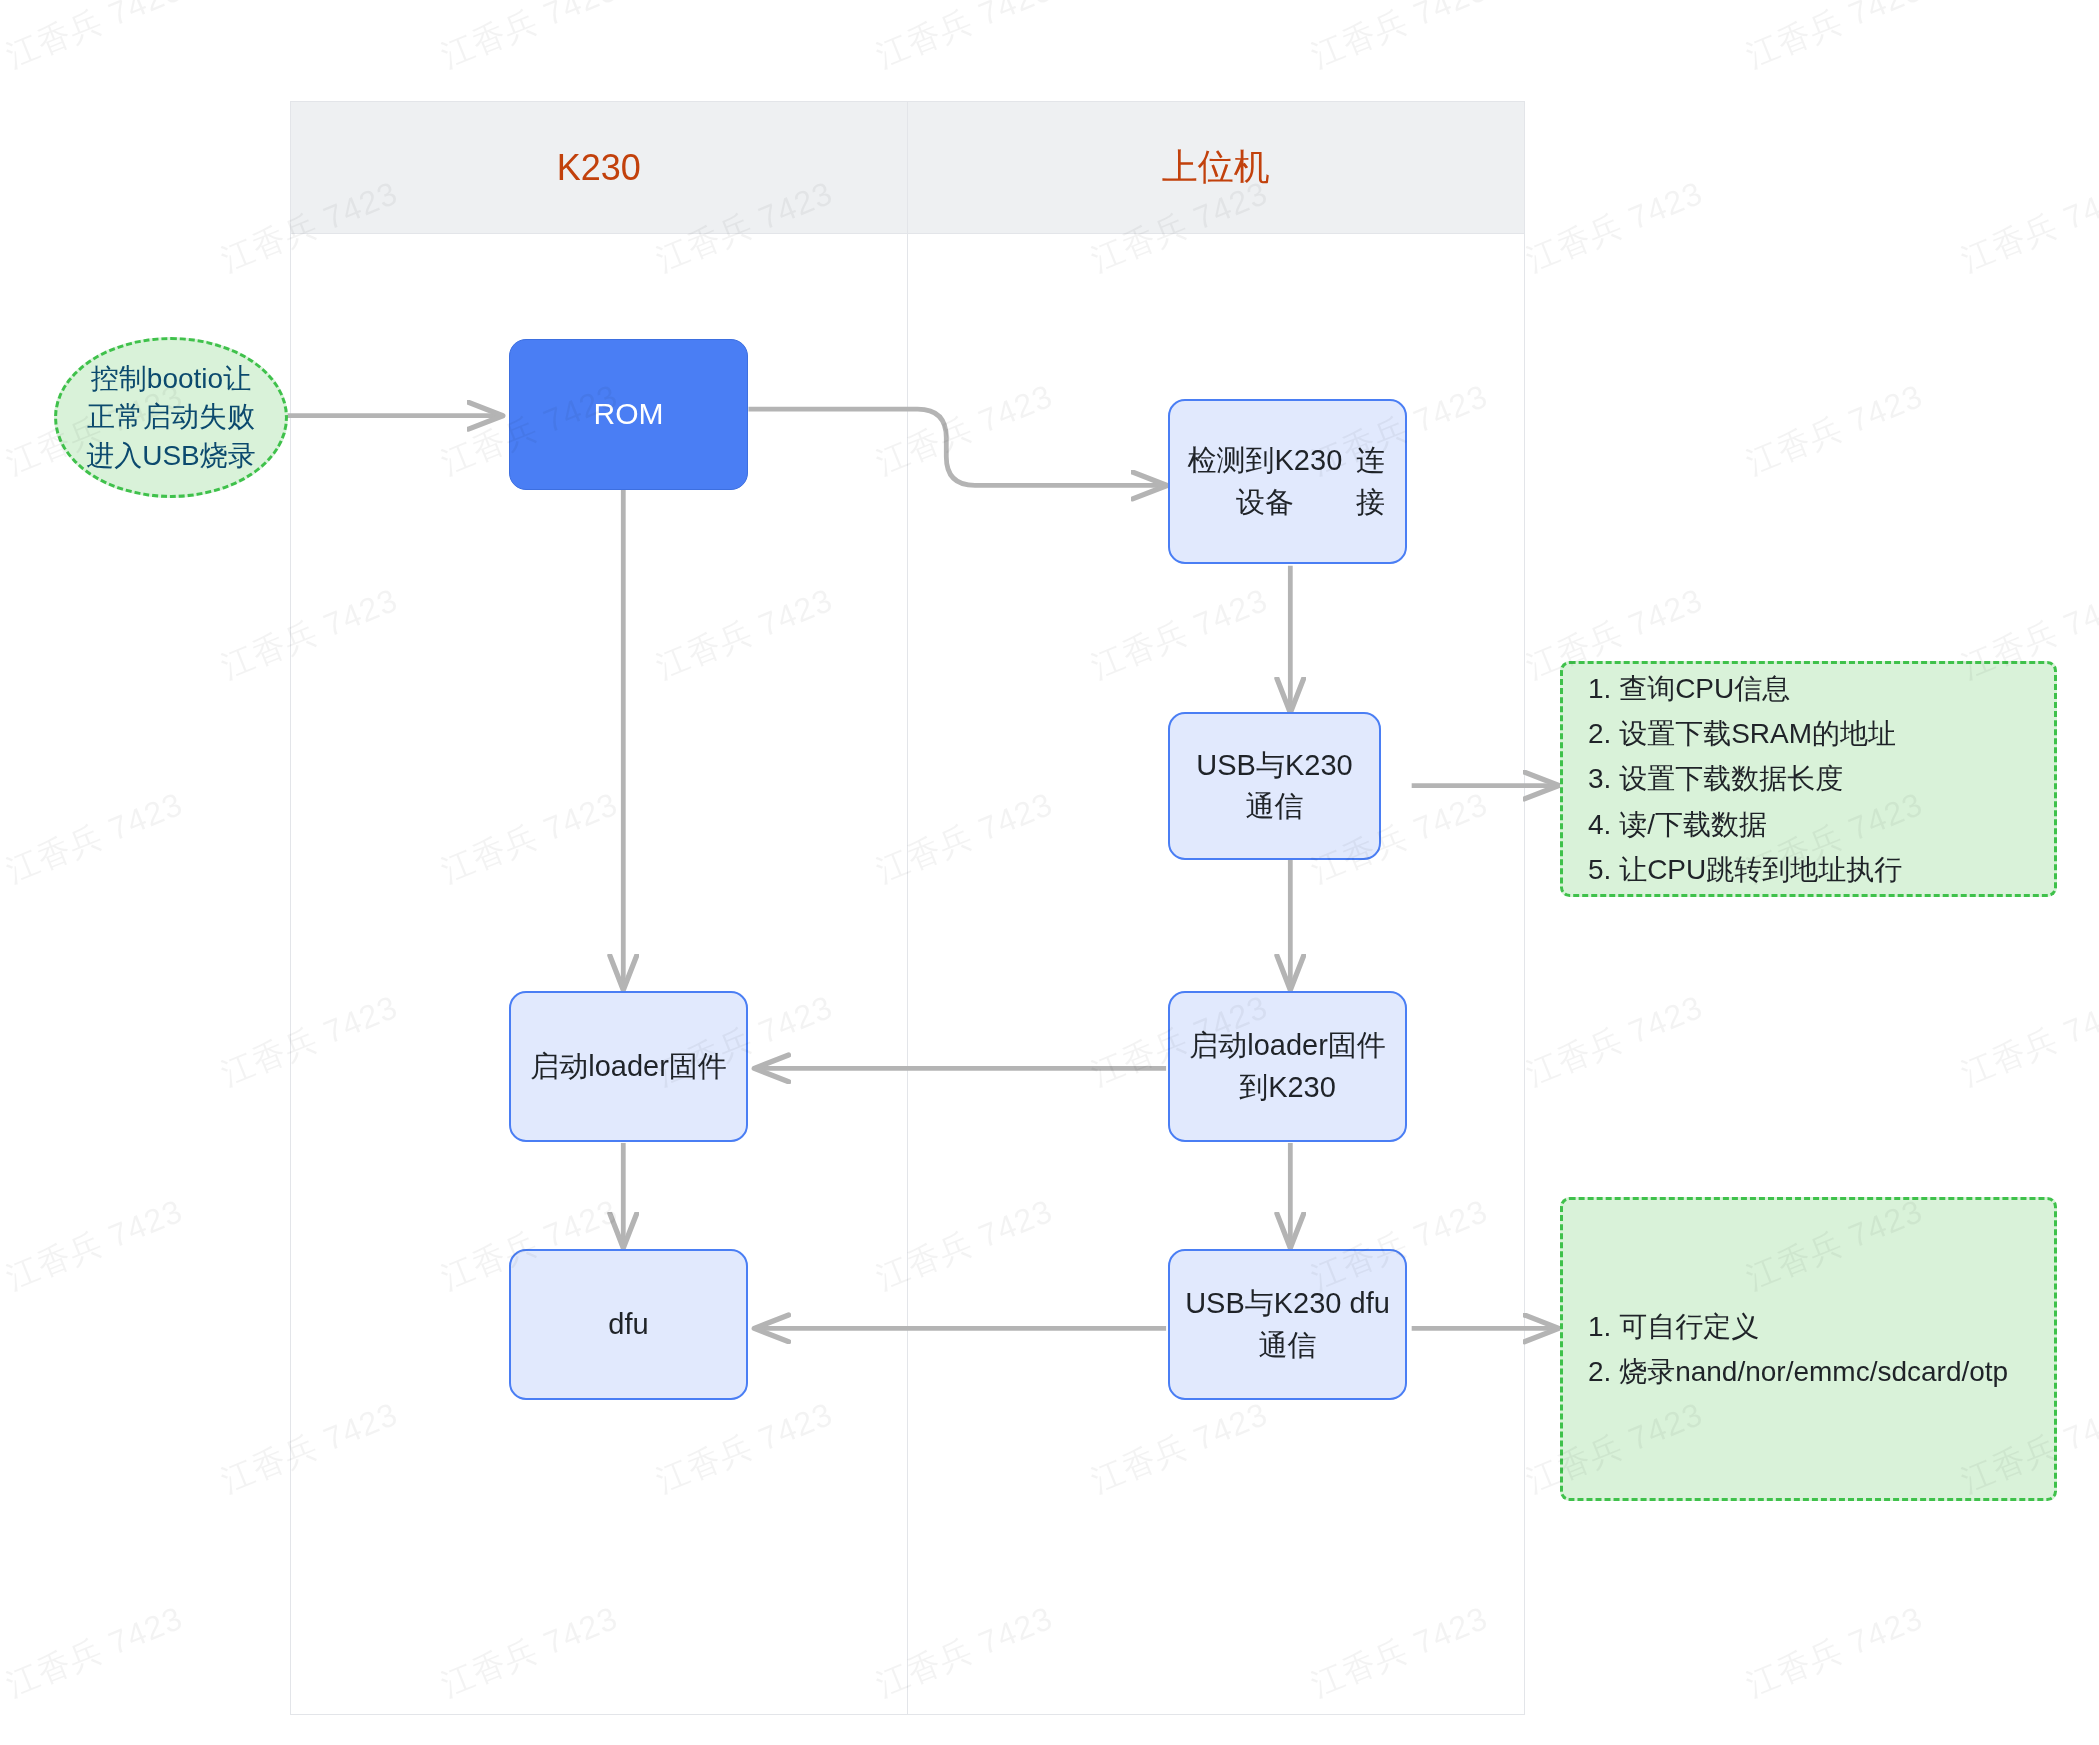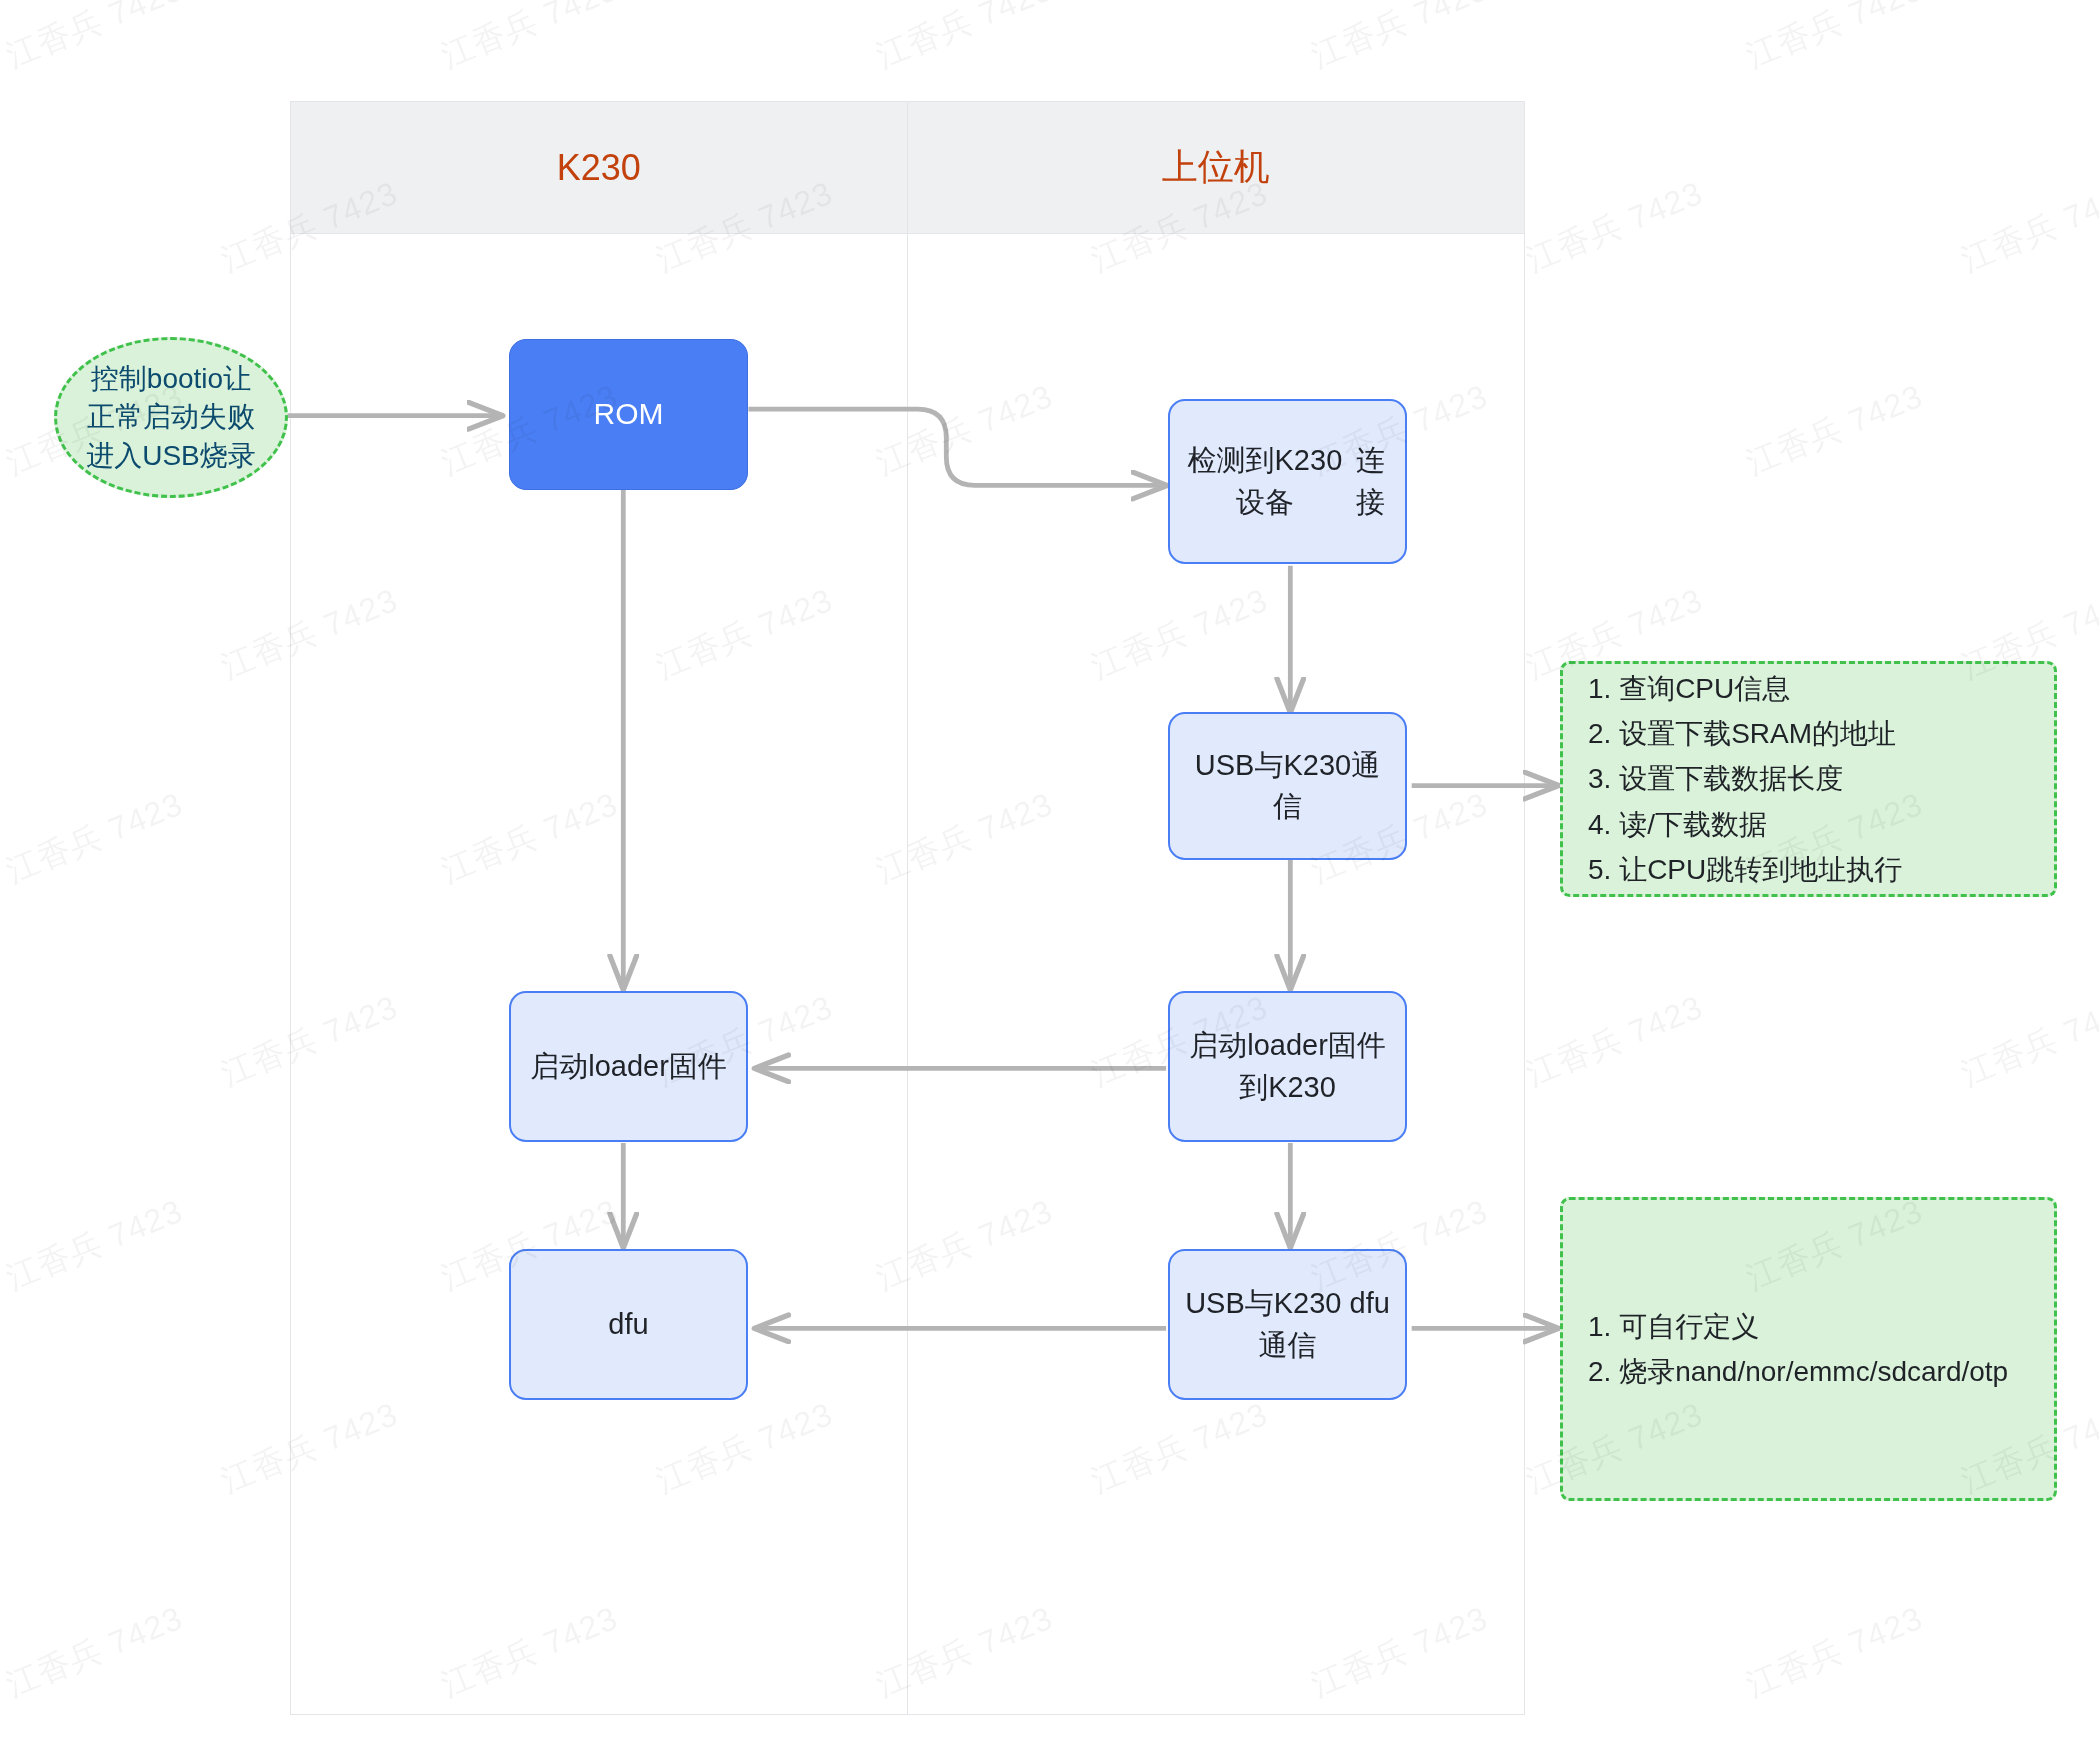--- a/index.html
+++ b/index.html
@@ -250,21 +250,21 @@
 
 <div class="node node-primary" style="left:509px; top:339px; width:239px; height:151px;">
   <span>ROM</span>
 </div>
 
 <div class="node node-light" style="left:1168px; top:399px; width:239px; height:165px; flex-direction:row;">
   <span>检测到K230设备</span>
   <span>连接</span>
 </div>
 
-<div class="node node-light" style="left:1168px; top:712px; width:239px; height:148px;">
+<div class="node node-light" style="left:1168px; top:712px; width:213px; height:148px;">
   <span>USB与K230通信</span>
 </div>
 
 <div class="node node-light" style="left:509px; top:991px; width:239px; height:151px;text-align:center;">
   <span>启动loader固件</span>
 </div>
 
 <div class="node node-light" style="left:1168px; top:991px; width:239px; height:151px; flex-direction:column;">
   <span>启动loader固件</span>
   <span>到K230</span>

